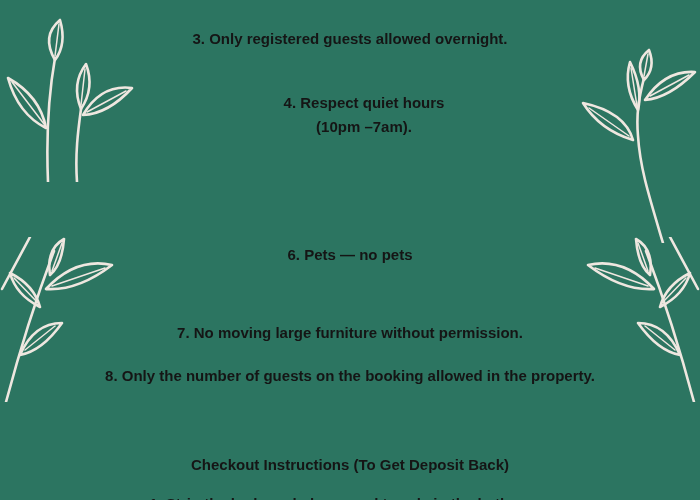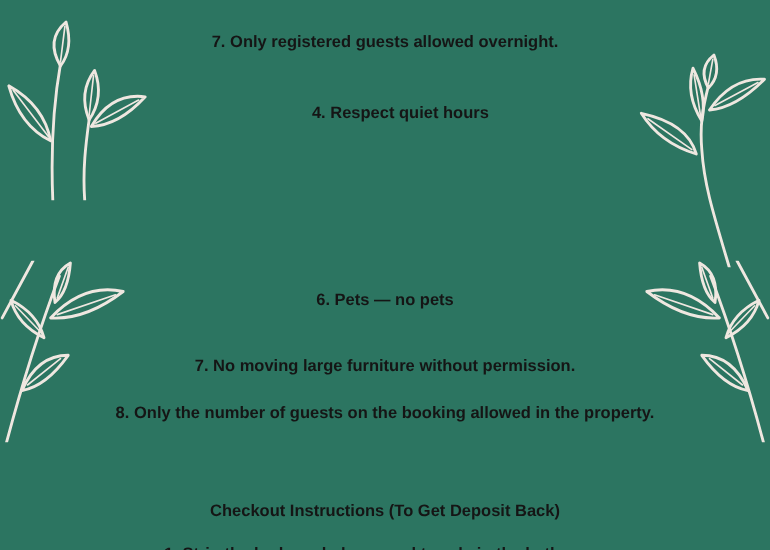--- a/index.html
+++ b/index.html
@@ -34,21 +34,21 @@
   .sprig path,.sprig line{
     fill:none;stroke:var(--leaf);
     stroke-linecap:round;stroke-linejoin:round;
   }
   .outline{stroke-width:2.6;}
   .vein{stroke-width:1.5;}
   .mirror{transform:scaleX(-1);}
   .pos-r3{top:27px;}
   .pos-r4{top:91px;margin-left:28px;}
   .pos-r5{top:176px;}
-  .pos-r6{top:261px;}
+  .pos-r6{top:243px;}
   .pos-r7{top:321px;}
   .pos-r8{top:364px;}
   .pos-head{top:453px;text-align:center;}
   .pos-partial{top:492px;}
 </style>
 </head>
 <body>
 
 <div class="poster">
 
@@ -97,25 +97,26 @@
     <path class="vein" d="M52,34 L62,6"></path>
     <path class="outline" d="M46,52 Q76,20 112,28 Q78,54 46,52"></path>
     <path class="vein" d="M52,49 L105,31"></path>
     <path class="outline" d="M40,70 Q16,58 10,36 Q34,48 40,70"></path>
     <path class="vein" d="M38,66 L14,41"></path>
     <path class="outline" d="M20,118 Q34,86 62,86 Q42,114 20,118"></path>
     <path class="vein" d="M25,113 L55,89"></path>
   </svg>
 
   <div class="rule pos-r3">
-    <p>7. Only registered guests allowed overnight.</p>
+    <p>3. Only registered guests allowed overnight.</p>
   </div>
 
   <div class="rule pos-r4">
     <p>4. Respect quiet hours</p>
+    <p>(10pm –7am).</p>
   </div>
 
   <div class="rule pos-r5">
   </div>
 
   <div class="rule pos-r6">
     <p>6. Pets — no pets</p>
   </div>
 
   <div class="rule pos-r7">

